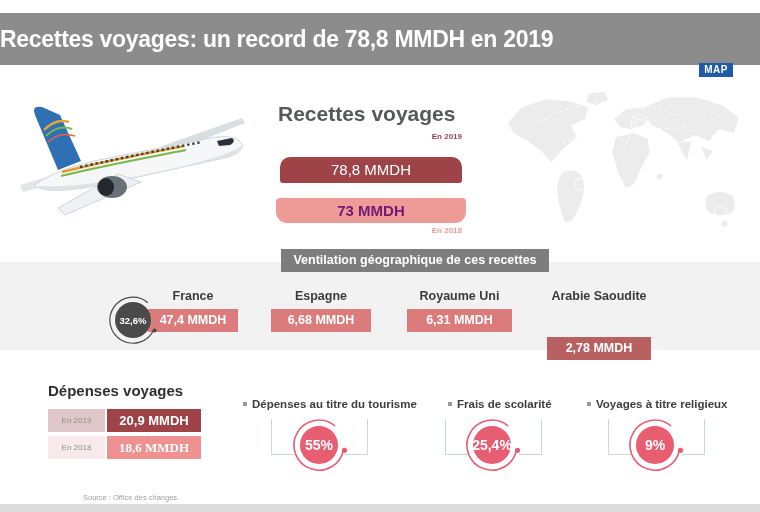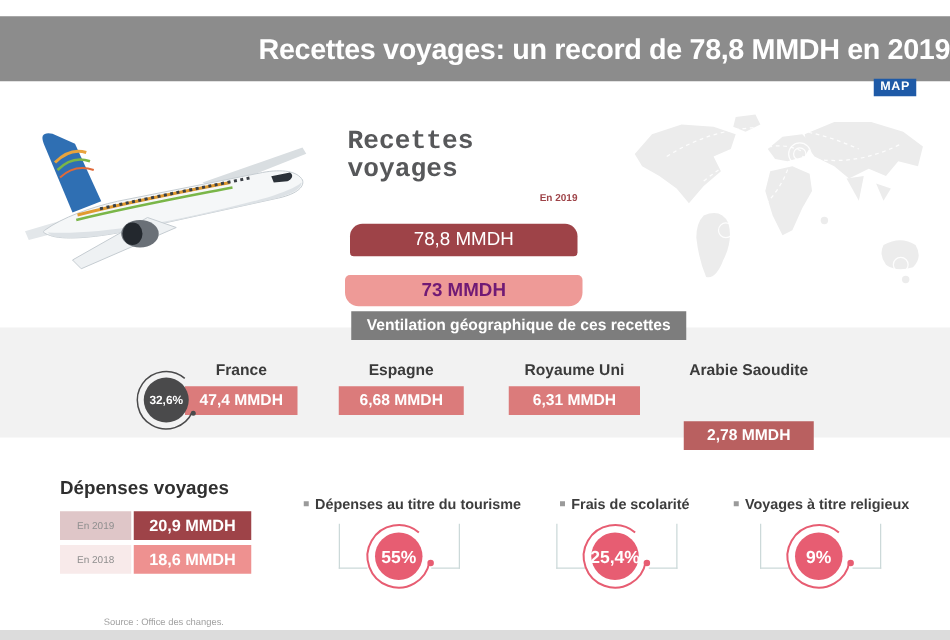--- a/index.html
+++ b/index.html
@@ -2,28 +2,28 @@
 <html><head>
 <meta charset="utf-8">
 <style>
   html,body{margin:0;padding:0;background:#fff;}
   #canvas{
     position:relative;width:760px;height:512px;background:#ffffff;overflow:hidden;
     font-family:"Liberation Sans",sans-serif;-webkit-font-smoothing:antialiased;
   }
   
   .header-bar{position:absolute;left:0;top:13px;width:760px;height:52px;background:#8c8c8c;
-    display:flex;align-items:center;justify-content:flex-end;}
+    display:flex;align-items:center;justify-content:flex-start;}
   .header-title{color:#ffffff;font-size:23px;font-weight:bold;letter-spacing:-0.3px;}
   .map-logo{position:absolute;right:27px;top:63px;height:14px;background:#1e5aa7;color:#fff;
     font-size:10px;font-weight:bold;line-height:14px;padding:0 5px;letter-spacing:0.5px;}
   
   .plane-wrap{position:absolute;left:14px;top:88px;width:240px;height:140px;}
   .recettes{position:absolute;left:276px;top:102px;width:190px;}
-  .recettes-title{font-size:21px;font-weight:bold;color:#57585a;margin:0 0 6px 2px;font-family:Liberation Mono, monospace;}
+  .recettes-title{font-size:21px;font-weight:bold;color:#57585a;margin:0 0 6px 2px;}
   .yr-label{font-size:8px;font-weight:bold;text-align:right;margin:0 4px;}
   .yr-2019{color:#9e4348;margin-bottom:2px;}
   .yr-2018{color:#ee9a97;margin-top:3px;}
   .bar-2019{margin:16px 4px;height:26px;line-height:26px;background:#9e4348;color:#fff;
     font-size:15px;font-weight:normal;text-align:center;border-radius:10px 10px 3px 3px;}
   .bar-2018{height:25px;line-height:25px;background:#ee9a97;color:#701a75;
     font-size:15px;font-weight:bold;text-align:center;border-radius:4px 4px 11px 11px;margin-top:-1px;}
   .worldmap{position:absolute;right:0;top:84px;width:266px;height:166px;}
   
   .band{position:absolute;left:0;top:262px;width:760px;height:88px;background:#f2f2f2;}
@@ -40,21 +40,21 @@
     justify-content:center;color:#fff;font-size:9.5px;font-weight:bold;}
   
   .dep-title{position:absolute;left:48px;top:382px;font-size:15px;font-weight:bold;color:#2f2f2f;}
   .dep-yr{position:absolute;left:48px;width:57px;height:23px;line-height:23px;text-align:center;
     font-size:8px;color:#8f8f8f;}
   .dep-yr.r1{top:409px;background:#dfc6c8;}
   .dep-yr.r2{top:436px;background:#f8eaea;}
   .dep-val{position:absolute;left:107px;width:94px;height:23px;line-height:23px;text-align:center;
     color:#fff;font-size:13px;font-weight:bold;}
   .dep-val.r1{top:409px;background:#9e4348;}
-  .dep-val.r2{top:436px;background:#ee9190;}
+  .dep-val.r2{top:436px;background:#ee9190;font-family:Liberation Serif, serif;}
   
   .bd-label{position:absolute;top:398px;font-size:11.5px;font-weight:bold;color:#3d3d3d;white-space:nowrap;}
   .bullet{display:inline-block;width:4px;height:4px;background:#9a9a9a;margin:0 5px 2px 0;vertical-align:middle;}
   .bk{position:absolute;top:419px;width:22px;height:35px;}
   .bk-l{border-left:1px solid #ccd9d9;border-bottom:1px solid #ccd9d9;}
   .bk-r{border-right:1px solid #ccd9d9;border-bottom:1px solid #ccd9d9;}
   .pct-wrap{position:absolute;top:413px;width:64px;height:64px;z-index:2;}
   .pct-wrap svg{position:absolute;left:0;top:0;}
   .pct-text{position:absolute;left:0;top:0;width:64px;height:64px;display:flex;align-items:center;
     justify-content:center;color:#fff;font-size:14px;font-weight:bold;}

